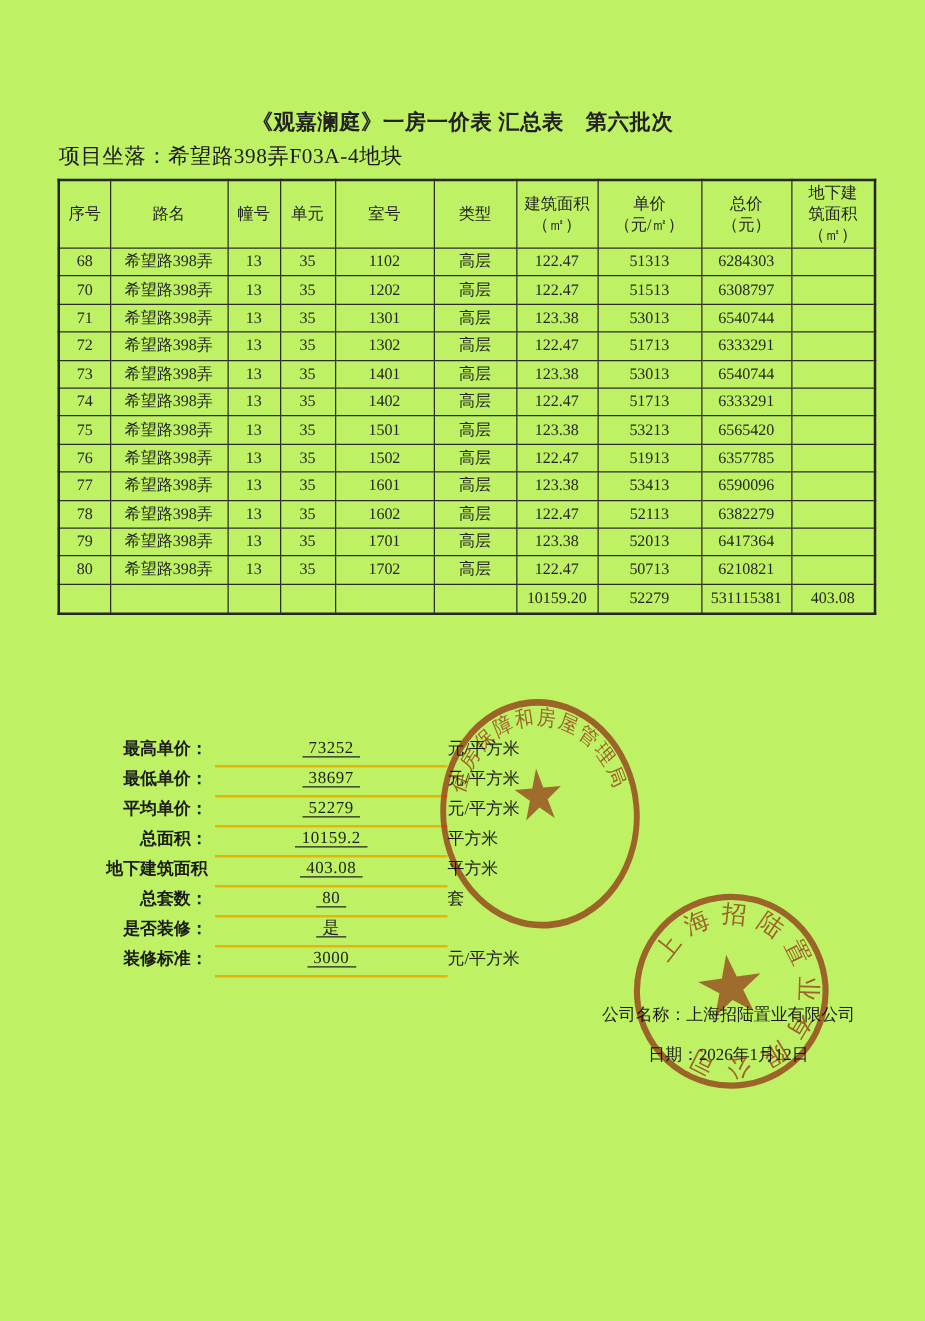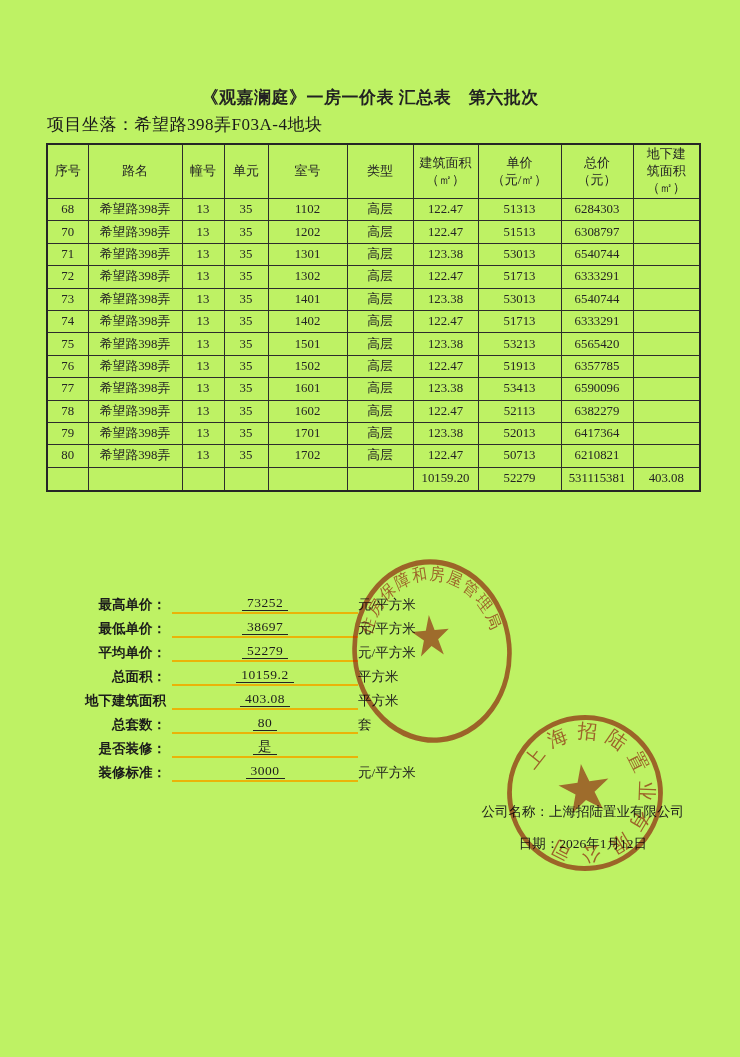--- a/index.html
+++ b/index.html
@@ -22,21 +22,21 @@
     border:2px solid #262626;
   }
   table.price th,table.price td{
     border:1.5px solid #2c2c2c;text-align:center;vertical-align:middle;
     padding:0;overflow:hidden;font-weight:400;
   }
   table.price thead th{height:53px;line-height:1.3;white-space:pre-line;font-size:13px;}
   table.price tbody td{height:21.4px;}
   table.price tfoot td{height:22px;}
   .stats{position:absolute;left:60px;top:590px;width:430px;}
-  .stat-row{display:flex;align-items:flex-end;height:24px;}
+  .stat-row{display:flex;height:24px;}
   .stat-label{width:106px;text-align:right;font-weight:700;font-size:13.5px;color:#1b1b1b;white-space:nowrap;}
   .stat-blank{
     width:186px;margin-left:6px;border-bottom:2px solid #eab308;
     text-align:center;font-size:13.5px;line-height:1.2;padding-bottom:1px;
   }
   .stat-value{border-bottom:1px solid #222;padding:0 5px;letter-spacing:0.5px;}
   .stat-unit{margin-left:0;width:90px;text-align:left;font-size:13.5px;white-space:nowrap;}
   .sign-block{position:absolute;top:803px;right:56px;text-align:center;font-size:13.5px;color:#1b1b1b;}
   .sign-block .date-line{margin-top:14px;}
   .stamp{position:absolute;mix-blend-mode:multiply;opacity:0.88;pointer-events:none;}

